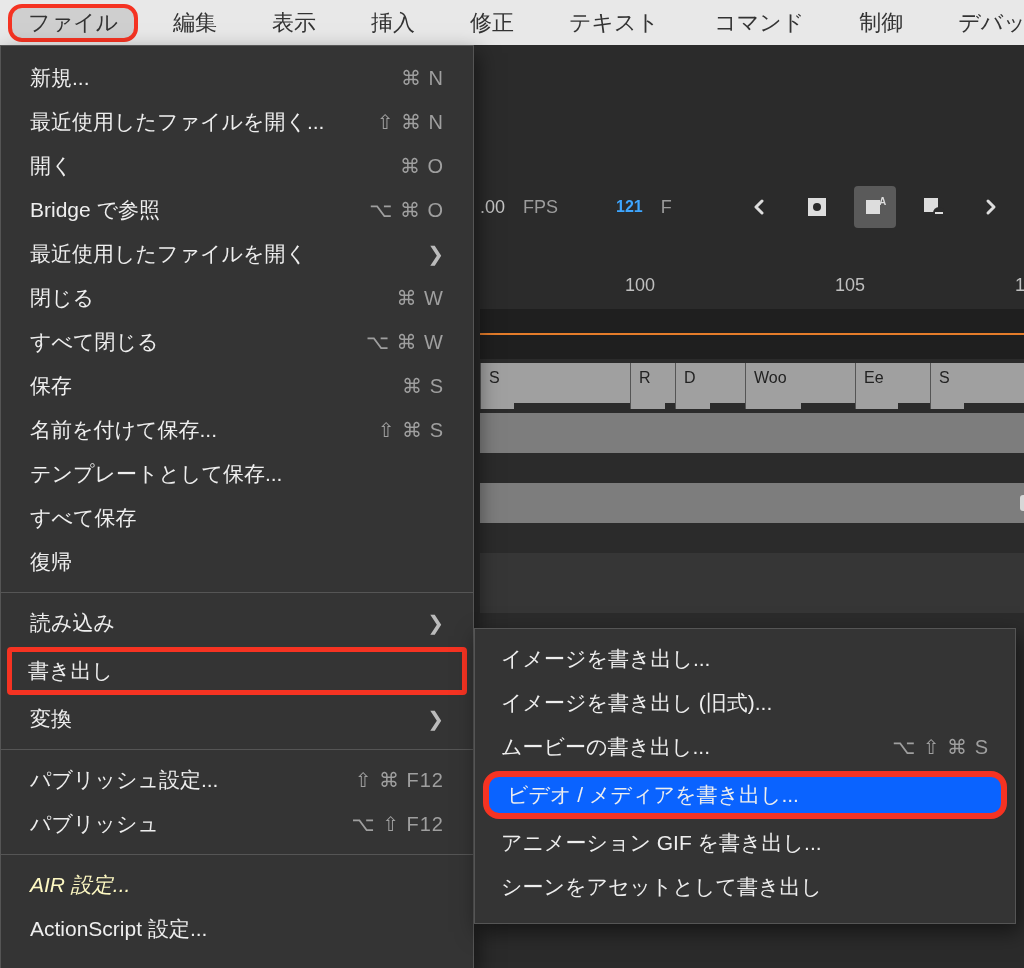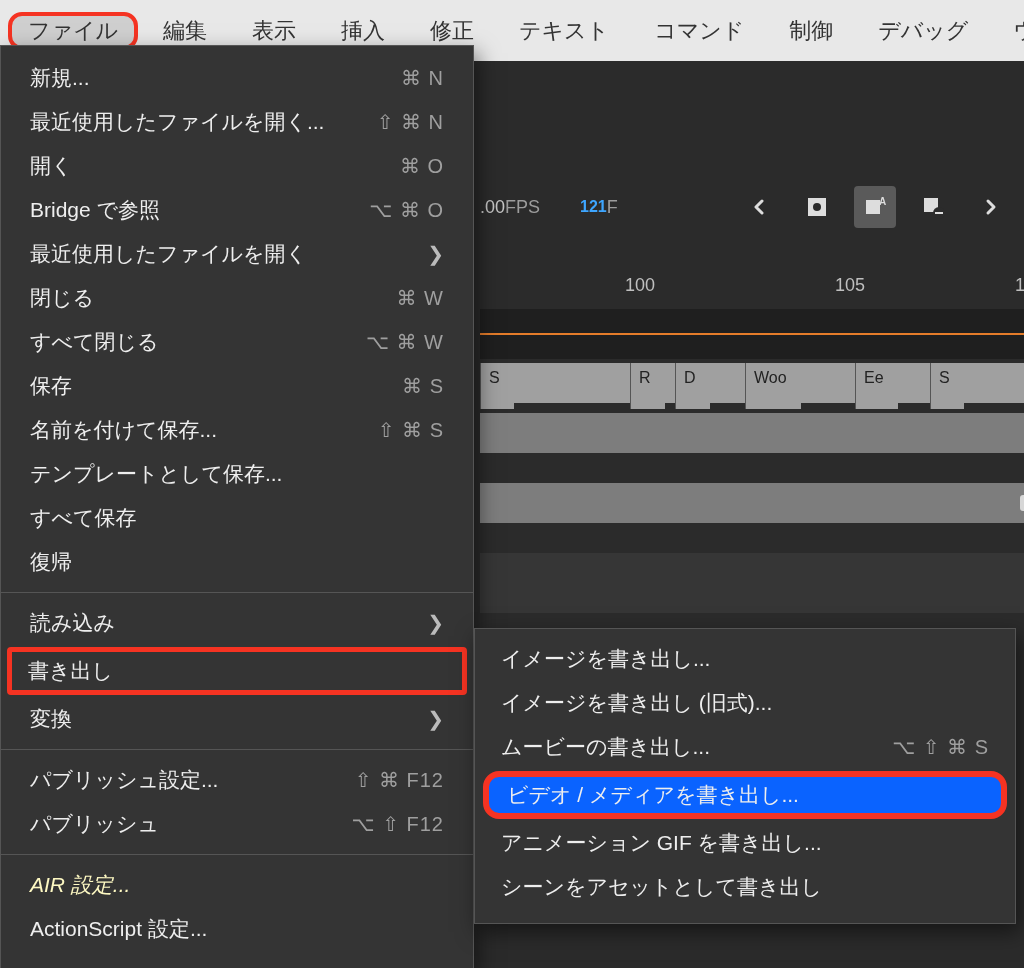--- a/index.html
+++ b/index.html
@@ -16,22 +16,22 @@
   }
 
   
   .menu-bar {
     position: relative;
     height: 45px;
     background: #e8e8e8;
     color: #333;
     display: flex;
     align-items: center;
-    padding: 8px 8px;
-    gap: 5px;
+    padding: 0 8px;
+    gap: 15px;
     font-size: 22px;
     font-weight: 400;
   }
   .menu-bar .item {
     padding: 4px 20px;
     white-space: nowrap;
     cursor: default;
   }
   .menu-bar .item.active {
     border: 4px solid #f53322;
@@ -53,20 +53,21 @@
     position: absolute;
     top: 130px;
     left: 0;
     right: 0;
     height: 64px;
     display: flex;
     align-items: center;
     color: #9c9c9c;
     font-size: 18px;
     padding-left: 480px;
+    gap: 18px;
   }
   .timeline-header .fps-num { color: #c5c5c5; }
   .frame-num { color: #3ea6ff; font-size: 16px; font-weight: 600; margin-left: 40px; }
   .th-icons {
     margin-left: auto;
     display: flex;
     gap: 16px;
     padding-right: 12px;
     align-items: center;
   }

